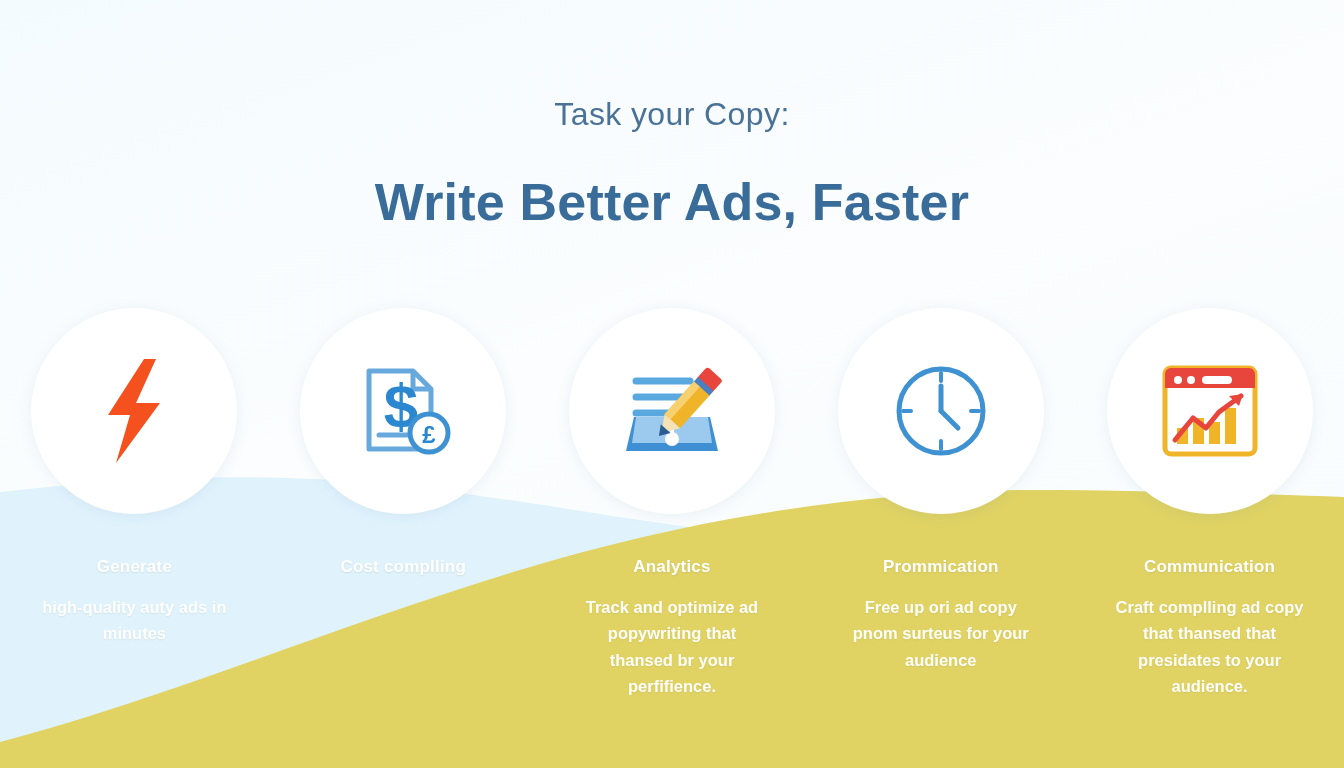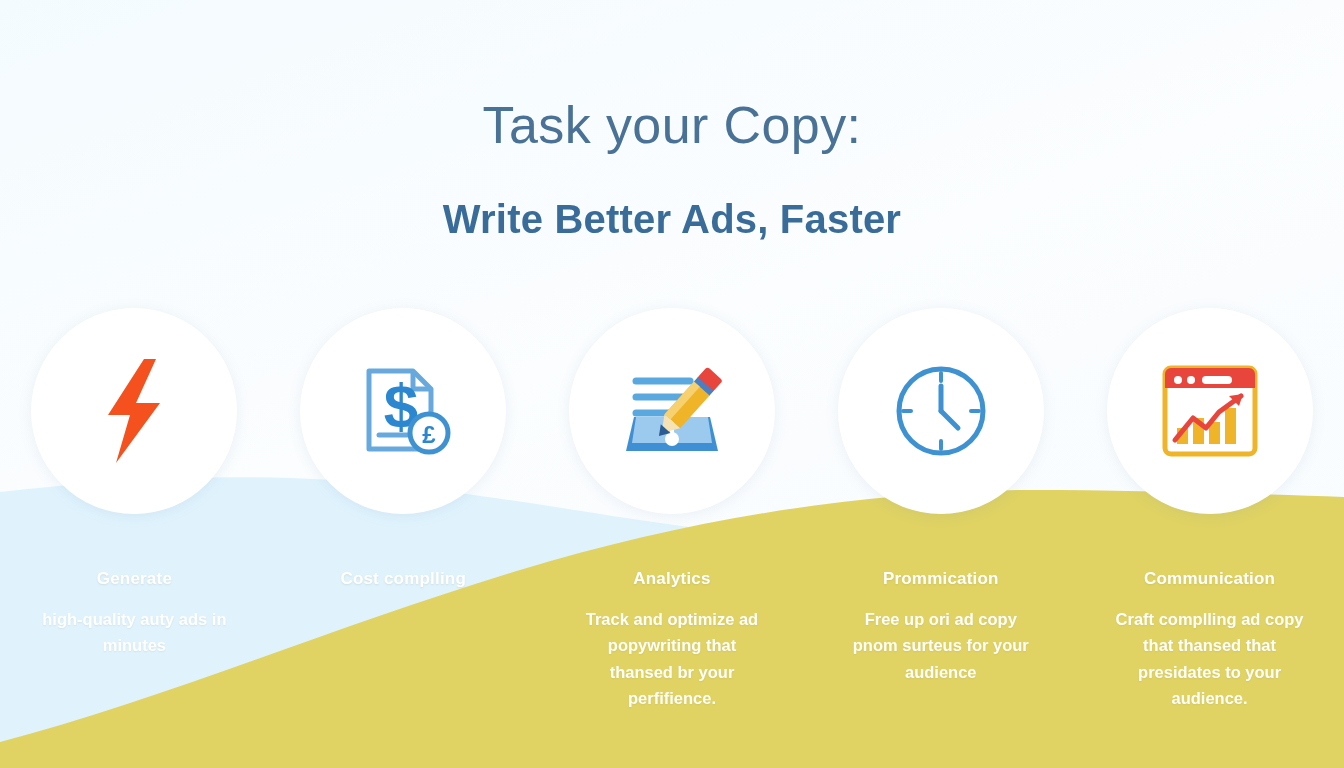--- a/index.html
+++ b/index.html
@@ -33,29 +33,29 @@
   
   .headline-block {
     position: absolute;
     left: 0;
     top: 96px;
     width: 1344px;
     text-align: center;
     z-index: 5;
   }
   .eyebrow {
-    font-size: 52px;
+    font-size: 32px;
     font-weight: 400;
     color: #4a7296;
     letter-spacing: 0.4px;
     line-height: 1.15;
     margin: 0;
   }
   .headline {
-    font-size: 40px;
+    font-size: 52px;
     font-weight: 700;
     color: #3a6c99;
     letter-spacing: 0.2px;
     line-height: 1.15;
     margin: 40px 0 0 0;
   }
 
   
   .features {
     position: absolute;
@@ -93,21 +93,21 @@
     width: 100%;
     text-align: center;
     color: #ffffff;
   }
   .caption-title {
     font-size: 17px;
     font-weight: 700;
     line-height: 1.3;
     letter-spacing: 0.2px;
     text-shadow: 0 1px 2px rgba(130, 130, 80, 0.18);
-    margin: 12px;
+    margin: 0;
   }
   .caption-body {
     margin: 16px auto 0 auto;
     font-size: 16.5px;
     font-weight: 700;
     line-height: 1.6;
     max-width: 192px;
     text-shadow: 0 1px 2px rgba(130, 130, 80, 0.16);
     opacity: 0.97;
   }

